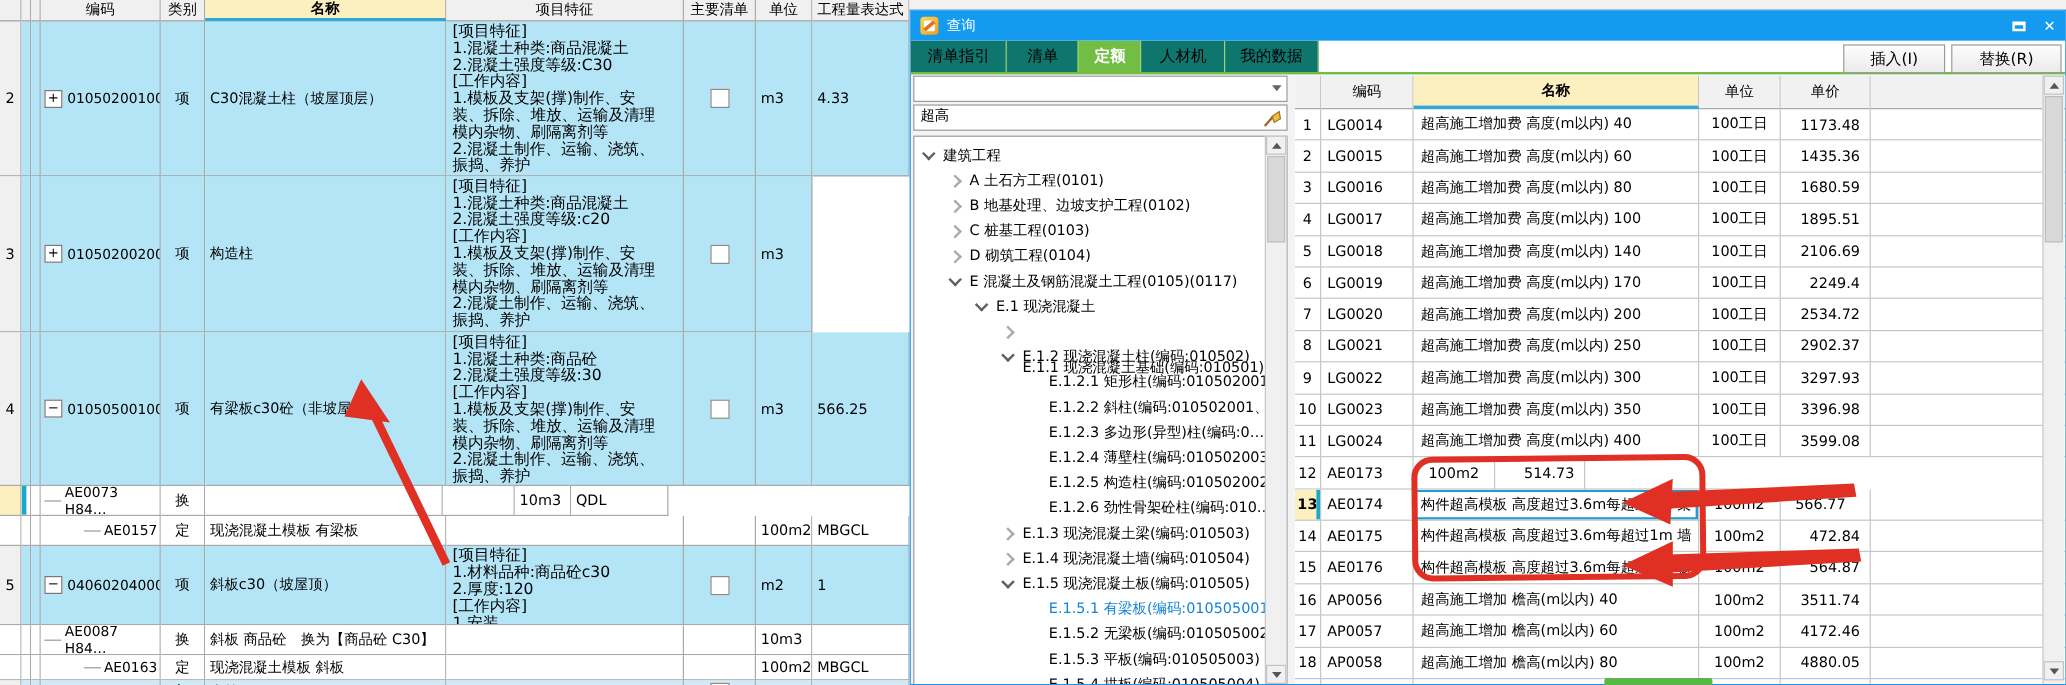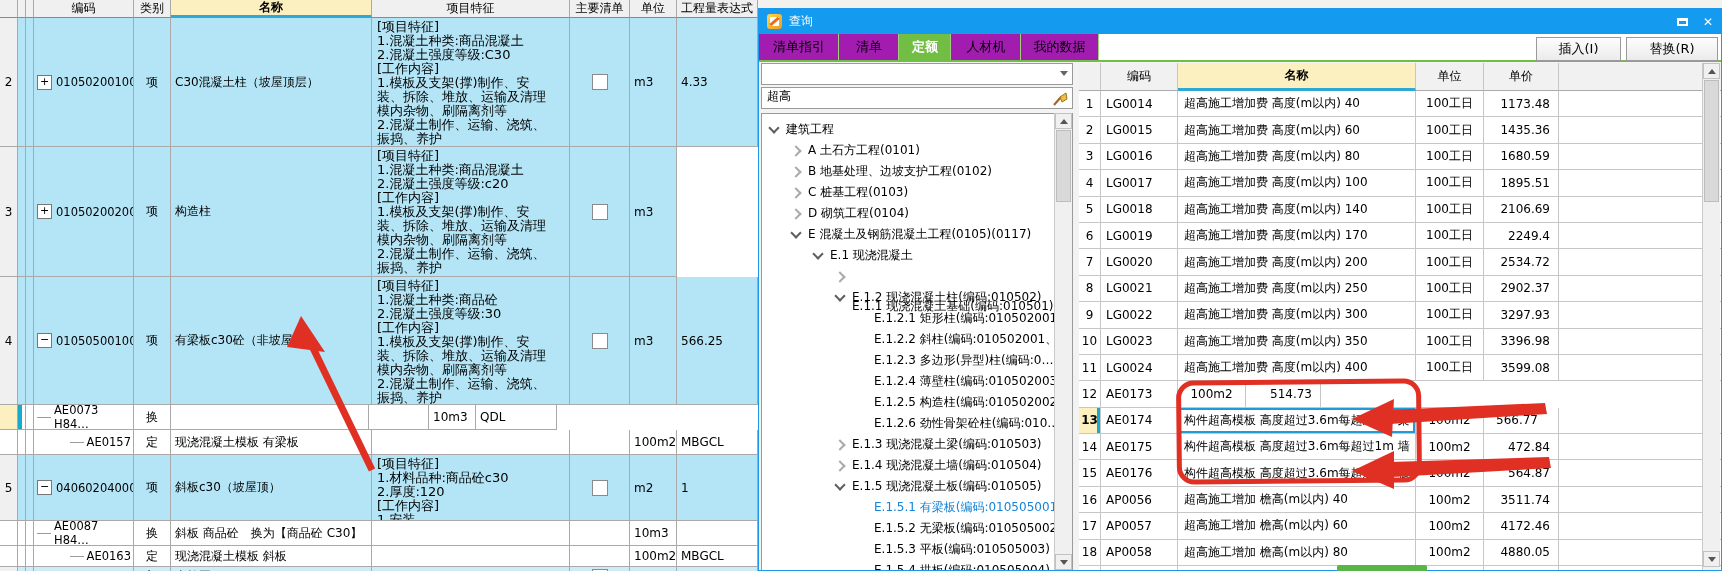--- a/index.html
+++ b/index.html
@@ -31,21 +31,21 @@
   #titlebar{position:absolute;left:0;top:0;width:100%;height:25px;background:#149bf0;display:flex;align-items:center;}
   #title-icon{width:15px;height:15px;margin:0 7px 0 8px;border-radius:3px;
               background:linear-gradient(135deg,#ffd84d,#f09a1f);position:relative;flex:none;}
   #title-icon:before{content:"";position:absolute;left:3px;top:3px;width:9px;height:9px;background:#fff;border-radius:1px;}
   #title-icon:after{content:"";position:absolute;left:2px;top:6px;width:11px;height:3px;background:#e4701d;transform:rotate(-40deg);}
   #title-text{color:#fff;font-size:12px;}
   .winbtn{width:26px;height:17px;display:flex;align-items:center;justify-content:center;color:#fff;font-size:12px;}
   #min-btn span{display:inline-block;width:11px;height:8px;border:2px solid #fff;border-top-width:3px;box-sizing:border-box;}
   #tabbar{position:absolute;left:0;top:25px;width:100%;height:28px;background:#fff;border-bottom:2px solid #72be44;box-sizing:border-box;}
   .tab{position:absolute;top:0;height:26px;display:flex;align-items:center;justify-content:center;
-       background:#a21caf;border-right:1px solid #9fd07c;border-left:1px solid #9fd07c;margin-left:-1px;font-size:13px;}
+       background:#0f766e;border-right:1px solid #9fd07c;border-left:1px solid #9fd07c;margin-left:-1px;font-size:13px;}
   .tab.active{background:#72be44;color:#fff;font-weight:bold;}
   .dlgbtn{position:absolute;top:3px;height:24px;background:linear-gradient(#fdfdfd,#ebebeb);
           border:1px solid #9a9a9a;display:flex;align-items:center;justify-content:center;font-size:13px;box-sizing:border-box;}
   #leftpane{position:absolute;left:2px;top:54px;width:312px;height:509px;}
   #quota-select{position:absolute;left:0;top:0;width:312px;height:22px;background:#fff;border:1px solid #9a9a9a;
                 box-sizing:border-box;display:flex;align-items:center;padding-left:5px;}
   #quota-arrow{position:absolute;right:4px;top:7px;width:0;height:0;border-left:4px solid transparent;
                border-right:4px solid transparent;border-top:5px solid #666;}
   #search-box{position:absolute;left:0;top:24px;width:312px;height:22px;background:#fff;border:1px solid #9a9a9a;
               box-sizing:border-box;display:flex;align-items:flex-start;padding-left:5px;}

